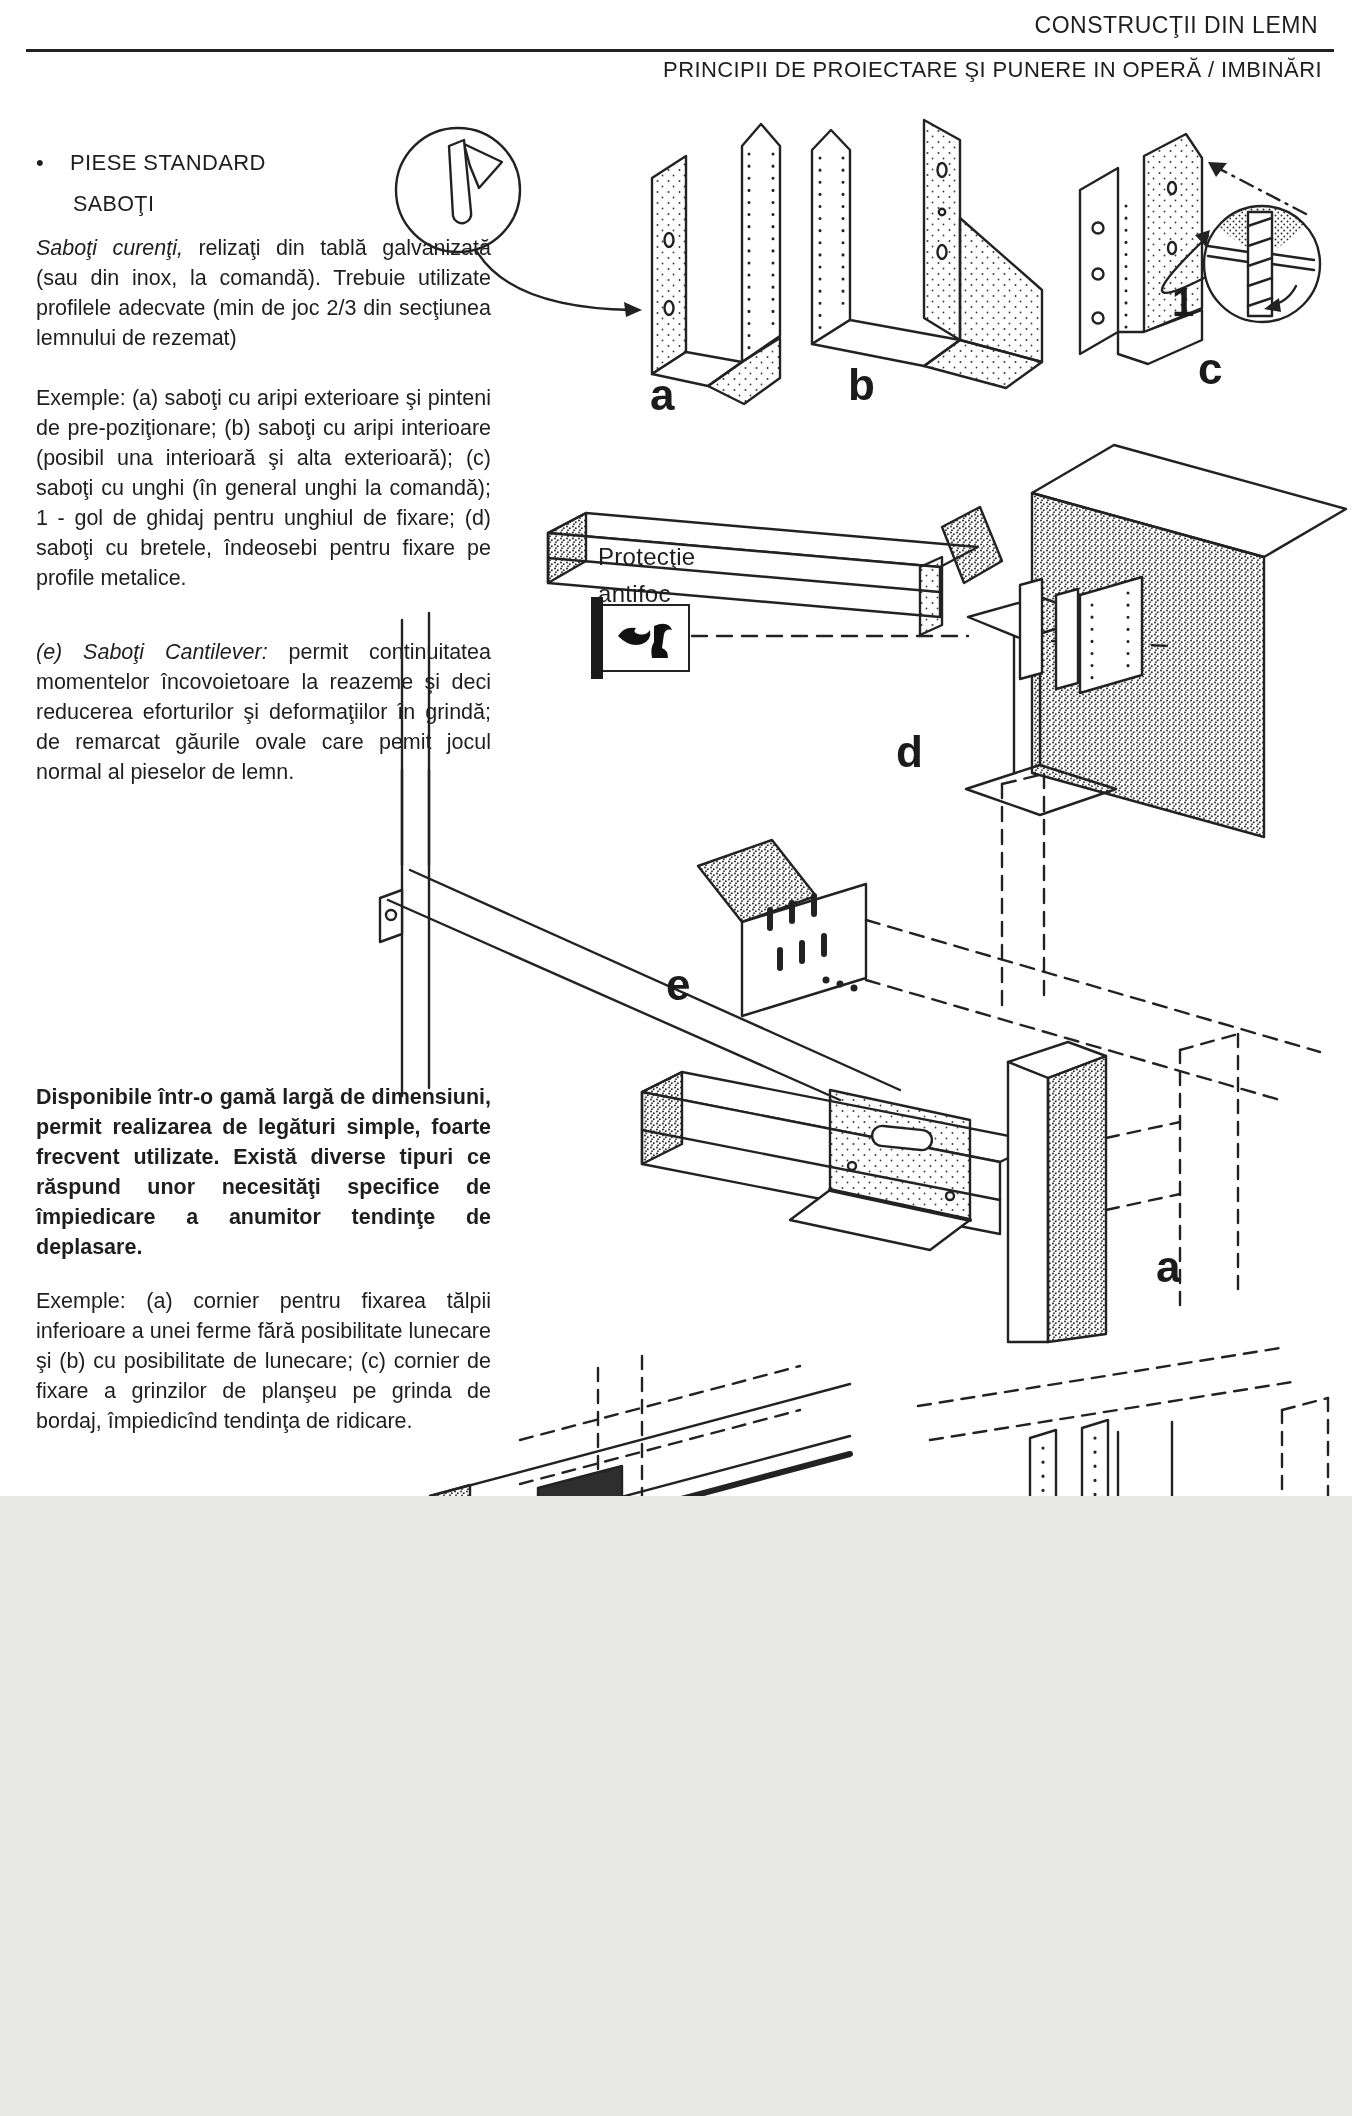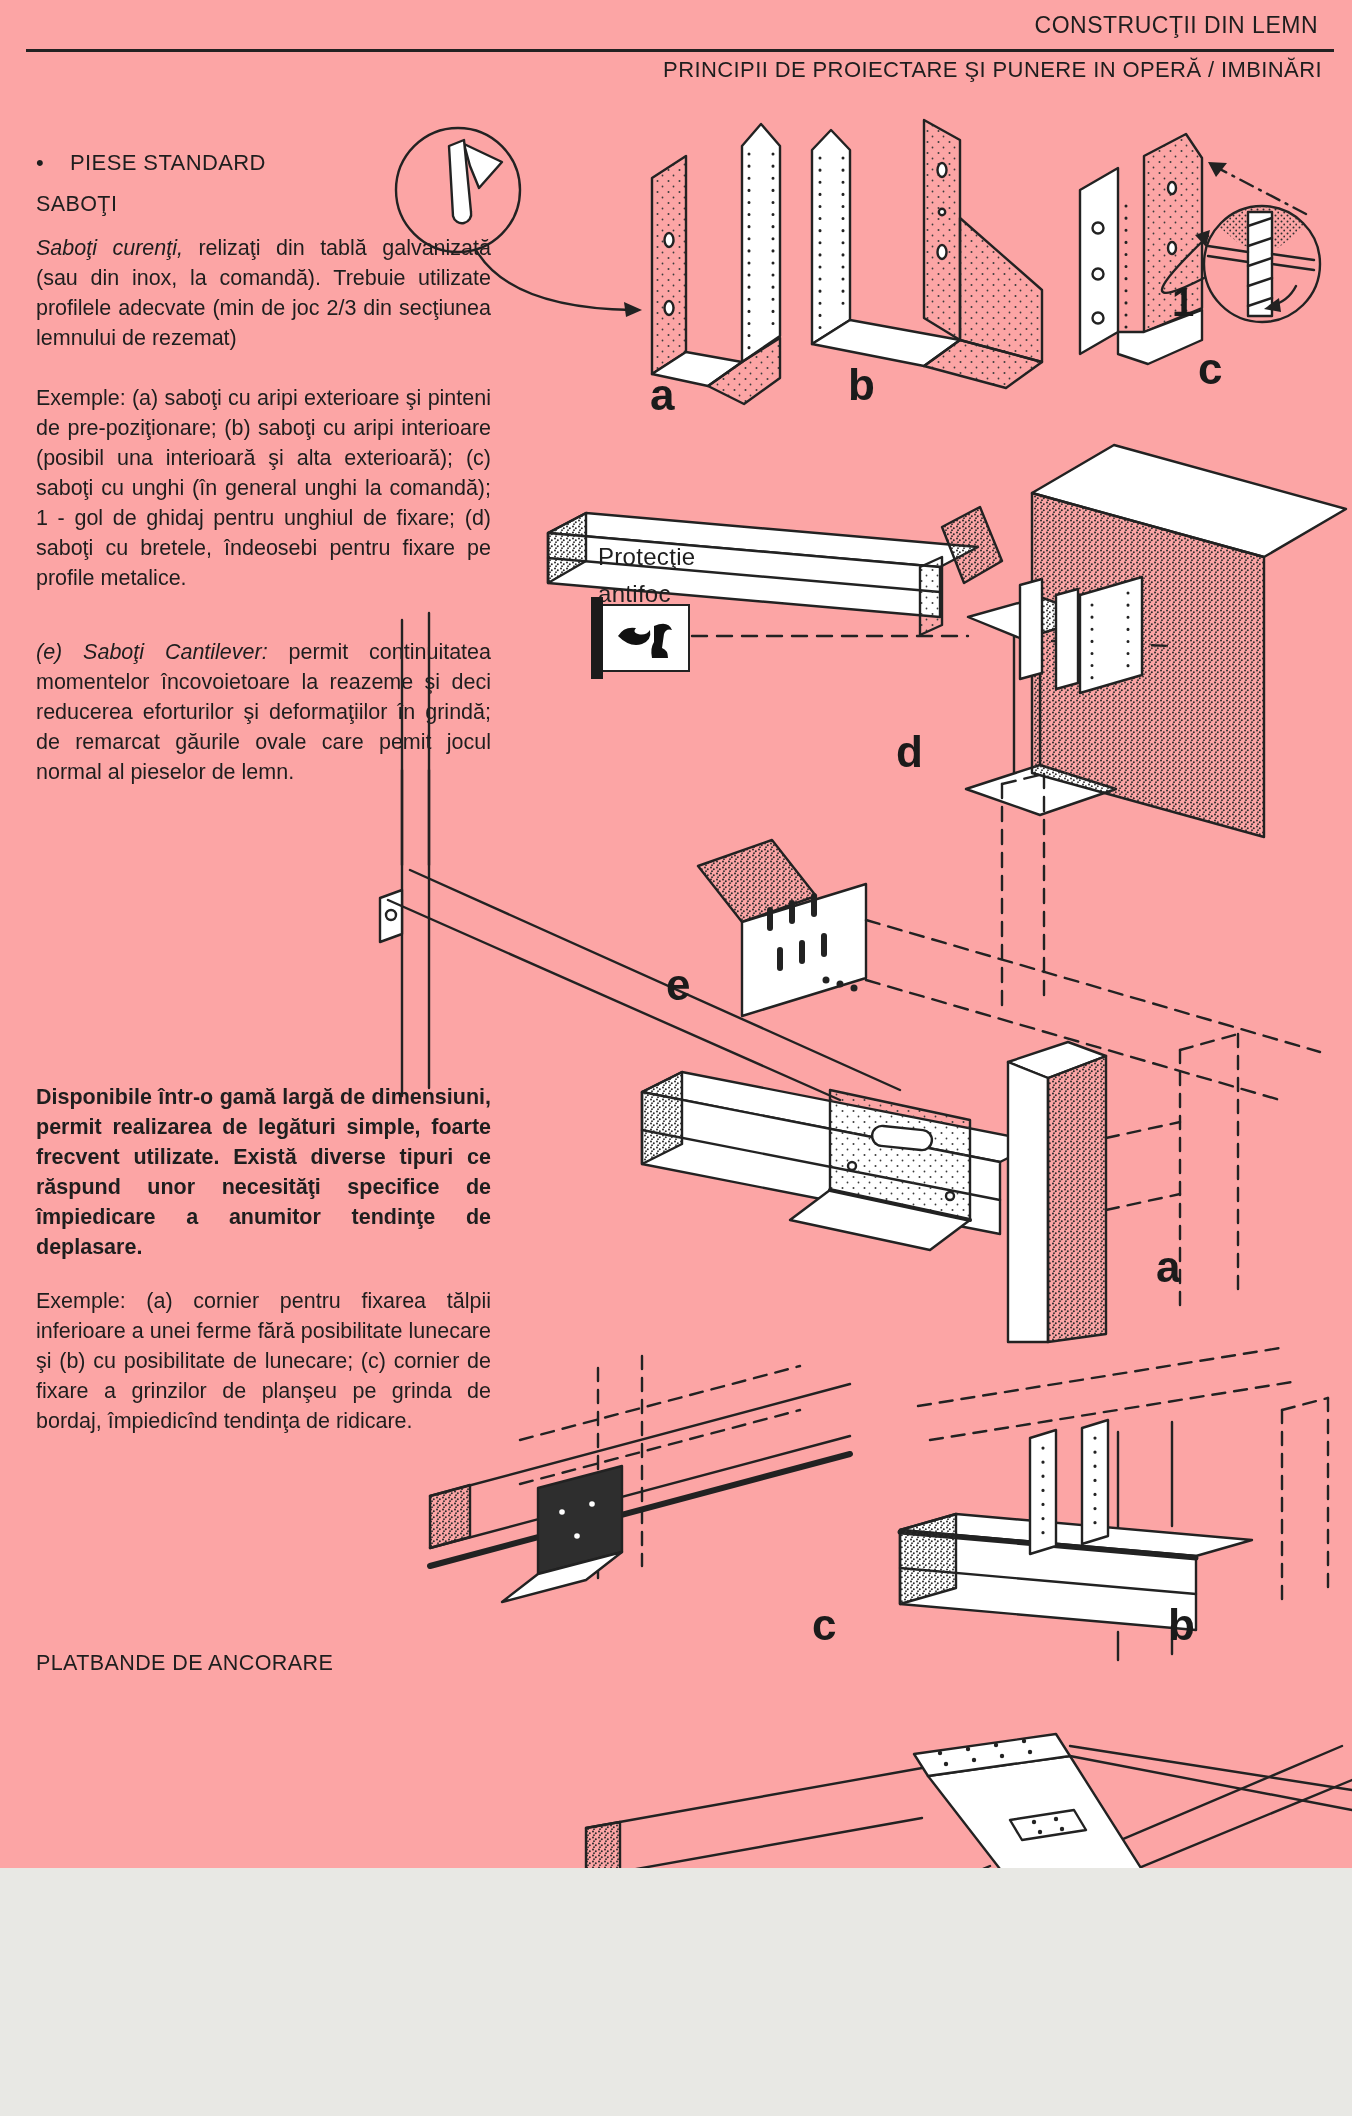--- a/index.html
+++ b/index.html
@@ -1,16 +1,16 @@
 <!DOCTYPE html>
 <html><head>
 <meta charset="utf-8">
 <style>
   html,body{margin:0;padding:0;background:#e8e8e4;}
-  .page{position:relative;width:1352px;height:1868px;background:#fca5a5;overflow:hidden;
+  .page{position:relative;width:1352px;height:1496px;background:#ffffff;overflow:hidden;
         font-family:"Liberation Sans",sans-serif;color:#1e1e1e;}
   .hdr-title{position:absolute;top:12px;right:34px;font-size:23px;letter-spacing:.5px;}
   .hdr-rule{position:absolute;top:49px;left:26px;right:18px;height:3px;background:#222;}
   .hdr-sub{position:absolute;top:57px;right:30px;font-size:22px;letter-spacing:.4px;}
   .col{position:absolute;left:36px;width:455px;}
   .col p{margin:0;text-align:justify;font-size:21.5px;line-height:30px;}
   .h-bullet{font-size:22px;letter-spacing:.4px;}
   .h-bullet .dot{display:inline-block;width:34px;}
   .h-sec{font-size:22.5px;letter-spacing:.4px;margin:0;}
   .it{font-style:italic;}
@@ -26,21 +26,21 @@
 <body>
 
 <div class="page">
 
   <div class="hdr-title">CONSTRUCŢII DIN LEMN</div>
   <div class="hdr-rule"></div>
   <div class="hdr-sub">PRINCIPII DE PROIECTARE ŞI PUNERE IN OPERĂ / IMBINĂRI</div>
 
   <div class="col" style="top:150px;">
     <div class="h-bullet"><span class="dot">•</span><span>PIESE STANDARD</span></div>
-    <p class="h-sec" style="margin-top:13px;text-align:left;">SABOŢI</p>
+    <p class="h-sec" style="margin-top:13px;text-align:left;margin-left:37px;">SABOŢI</p>
     <p class="sp1" style="margin-top:14px;"><span class="it">Saboţi curenţi,</span><span> relizaţi din tablă galvanizată (sau din inox, la comandă). Trebuie utilizate profilele adecvate (min de joc 2/3 din secţiunea lemnului de rezemat)</span></p>
     <p style="margin-top:30px;">Exemple: (a) saboţi cu aripi exterioare şi pinteni de pre-poziţionare; (b) saboţi cu aripi interioare (posibil una interioară şi alta exterioară); (c) saboţi cu unghi (în general unghi la comandă); 1 - gol de ghidaj pentru unghiul de fixare; (d) saboţi cu bretele, îndeosebi pentru fixare pe profile metalice.</p>
     <p style="margin-top:44px;"><span class="it">(e)</span><span class="it"> Saboţi Cantilever: </span><span> permit continuitatea momentelor încovoietoare la reazeme şi deci reducerea eforturilor şi deformaţiilor în grindă; de remarcat găurile ovale care pemit jocul normal al pieselor de lemn.</span></p>
   </div>
 
   <div class="col" style="top:1068px;">
     <p style="margin-top:14px;font-weight:bold;">Disponibile într-o gamă largă de dimensiuni, permit realizarea de legături simple, foarte frecvent utilizate. Există diverse tipuri ce răspund unor necesităţi specifice de împiedicare a anumitor tendinţe de deplasare.</p>
     <p style="margin-top:24px;">Exemple: (a) cornier pentru fixarea tălpii inferioare a unei ferme fără posibilitate lunecare şi (b) cu posibilitate de lunecare; (c) cornier de fixare a grinzilor de planşeu pe grinda de bordaj, împiedicînd tendinţa de ridicare.</p>
   </div>
 

